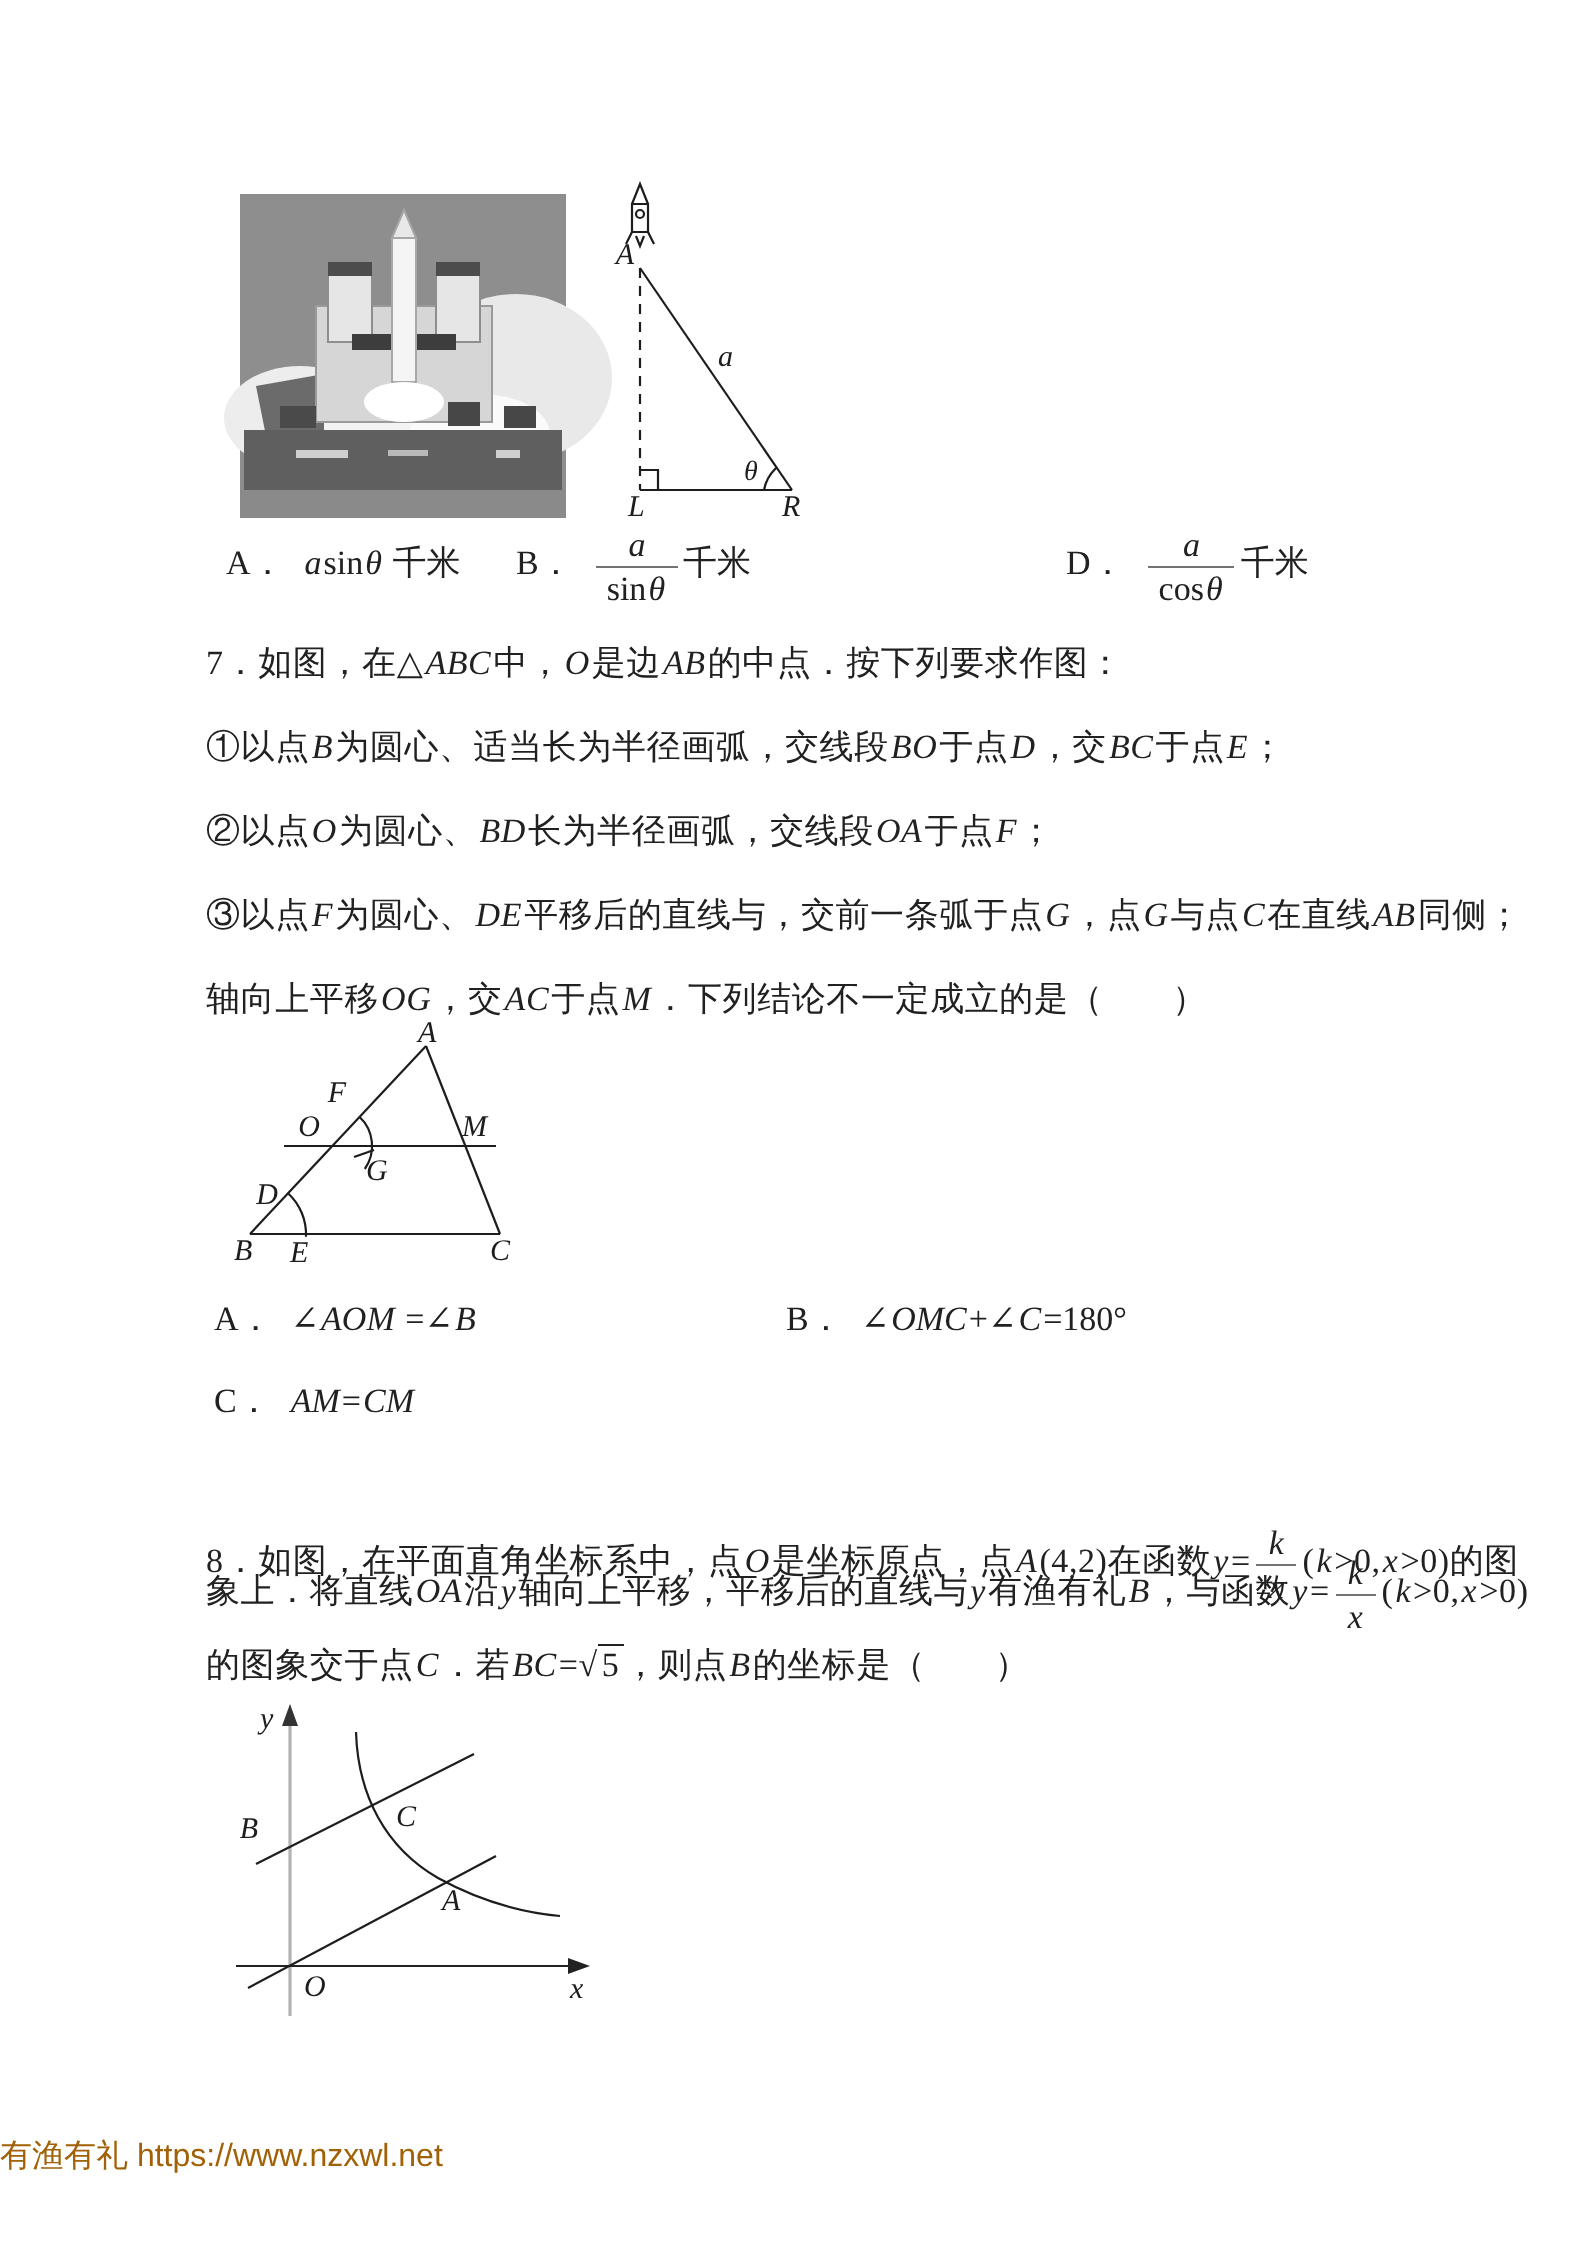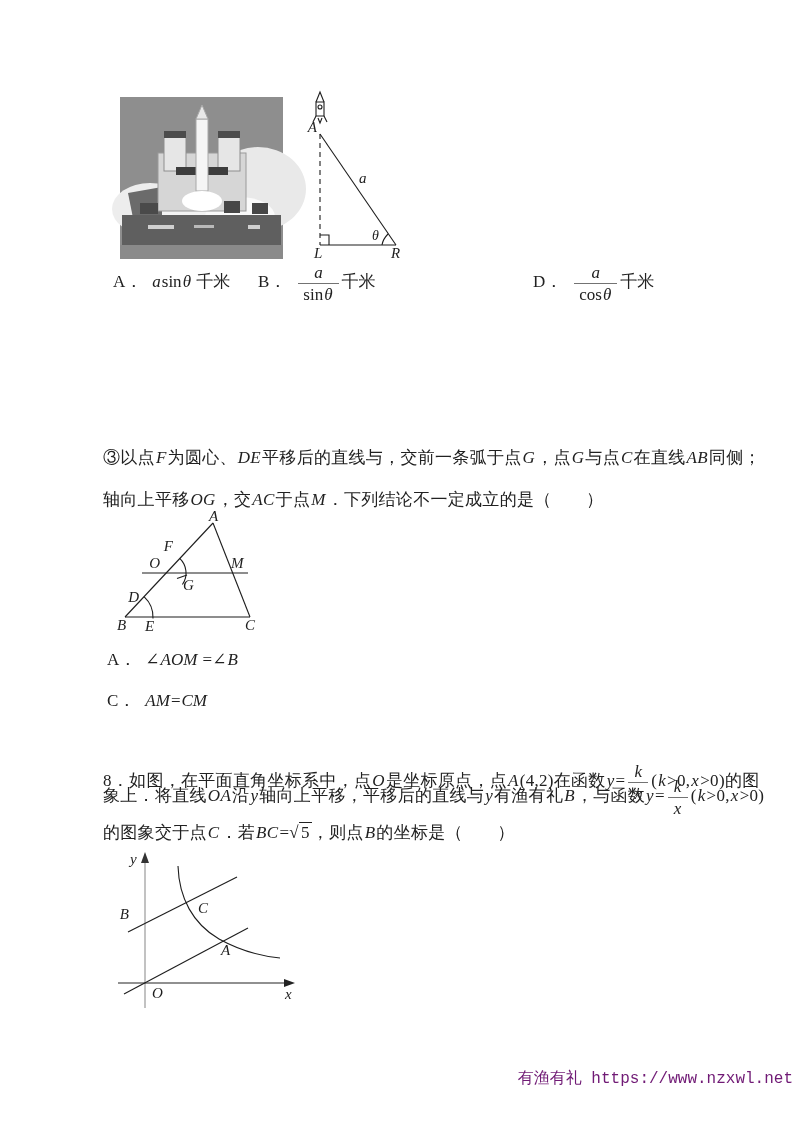--- a/index.html
+++ b/index.html
@@ -14,22 +14,22 @@
   .ifrac{display:inline-flex;flex-direction:column;align-items:center;vertical-align:middle;
          margin:0 3px;line-height:1.12;text-align:center;}
   .fnum{display:block;padding:0 5px 1px;}
   .fden{display:block;border-top:1px solid #737373;padding:1px 5px 0;}
   .sqrtw{display:inline-block;white-space:nowrap;}
   .radicand{border-top:1px solid #222;padding:0 2px;}
   svg{position:absolute;overflow:visible;}
   .lbl{font-family:"Liberation Serif","DejaVu Serif",serif;font-style:italic;font-size:15px;fill:#1d1d1d;}
   .lbl-sm{font-size:14px;}
   .stroke{stroke:#1d1d1d;stroke-width:1.1;fill:none;}
-  .footer{position:absolute;left:0;top:1068px;width:100%;text-align:right;
-          font-family:Liberation Mono, monospace;font-size:16px;color:#701a75;}
+  .footer{position:absolute;left:0;top:1068px;width:100%;text-align:left;
+          font-family:Liberation Sans, sans-serif;font-size:16px;color:#a16207;}
 </style>
 </head>
 <body>
 
 <div class="page">
 
   <svg class="abs" style="left:120px;top:97px" width="163" height="162" viewBox="0 0 163 162">
     <rect x="0" y="0" width="163" height="162" fill="#8e8e8e"></rect>
     <ellipse cx="138" cy="92" rx="48" ry="42" fill="#e9e9e9"></ellipse>
     <ellipse cx="30" cy="112" rx="38" ry="26" fill="#ededed"></ellipse>
@@ -84,20 +84,23 @@
           <span class="fden"><span>sin</span><span class="mi">θ</span></span>
         </span><span>千米</span></span>
   </div>
   <div class="opt tall" style="left:533px;top:260px">
     <span class="olabel">D．</span><span><span class="ifrac">
           <span class="fnum"><span class="mi">a</span></span>
           <span class="fden"><span>cos</span><span class="mi">θ</span></span>
         </span><span>千米</span></span>
   </div>
 
+  <div class="tline" style="left:103px;top:320px"><span>7．如图，在</span><span>△</span><span class="mi">ABC</span><span>中，</span><span class="mi">O</span><span>是边</span><span class="mi">AB</span><span>的中点．按下列要求作图：</span></div>
+  <div class="tline" style="left:103px;top:362px"><span>①以点</span><span class="mi">B</span><span>为圆心、适当长为半径画弧，交线段</span><span class="mi">BO</span><span>于点</span><span class="mi">D</span><span>，交</span><span class="mi">BC</span><span>于点</span><span class="mi">E</span><span>；</span></div>
+  <div class="tline" style="left:103px;top:404px"><span>②以点</span><span class="mi">O</span><span>为圆心、</span><span class="mi">BD</span><span>长为半径画弧，交线段</span><span class="mi">OA</span><span>于点</span><span class="mi">F</span><span>；</span></div>
   <div class="tline" style="left:103px;top:446px"><span>③以点</span><span class="mi">F</span><span>为圆心、</span><span class="mi">DE</span><span>平移后的直线与，交前一条弧于点</span><span class="mi">G</span><span>，点</span><span class="mi">G</span><span>与点</span><span class="mi">C</span><span>在直线</span><span class="mi">AB</span><span>同侧；</span></div>
   <div class="tline" style="left:103px;top:488px"><span>轴向上平移</span><span class="mi">OG</span><span>，交</span><span class="mi">AC</span><span>于点</span><span class="mi">M</span><span>．下列结论不一定成立的是（　　）</span></div>
 
   <svg class="abs" style="left:115px;top:512px" width="150" height="125" viewBox="0 0 150 125">
     <path class="stroke" d="M10,105 L98,11"></path>
     <path class="stroke" d="M10,105 L135,105"></path>
     <path class="stroke" d="M98,11 L135,105"></path>
     <path class="stroke" d="M27,61 L133,61"></path>
     <path class="stroke" d="M64.7,46.4 A20,20 0 0 1 67.4,72.5"></path>
     <path class="stroke" d="M62,66.5 L72,63"></path>
@@ -108,20 +111,23 @@
     <text class="lbl" x="45" y="56" text-anchor="end">O</text>
     <text class="lbl" x="58" y="39" text-anchor="end">F</text>
     <text class="lbl" x="24" y="90" text-anchor="end">D</text>
     <text class="lbl" x="30" y="119">E</text>
     <text class="lbl" x="68" y="78">G</text>
     <text class="lbl" x="116" y="56">M</text>
   </svg>
 
   <div class="opt" style="left:107px;top:648px;line-height:24px">
     <span class="olabel">A．</span><span><span>∠</span><span class="mi">AOM</span><span> =∠</span><span class="mi">B</span></span>
+  </div>
+  <div class="opt" style="left:393px;top:648px;line-height:24px">
+    <span class="olabel">B．</span><span><span>∠</span><span class="mi">OMC</span><span>+∠</span><span class="mi">C</span><span>=180°</span></span>
   </div>
   <div class="opt" style="left:107px;top:689px;line-height:24px">
     <span class="olabel">C．</span><span><span class="mi">AM</span><span>=</span><span class="mi">CM</span></span>
   </div>
 
   <div class="tline tall" style="left:103px;top:759px"><span>8．如图，在平面直角坐标系中，点</span><span class="mi">O</span><span>是坐标原点，点</span><span class="mi">A</span><span>(4,2)</span><span>在函数</span><span class="mi">y</span><span>=</span><span class="ifrac">
         <span class="fnum"><span class="mi">k</span></span>
         <span class="fden"><span class="mi">x</span></span>
       </span><span>(</span><span class="mi">k</span><span>&gt;0,</span><span class="mi">x</span><span>&gt;0)</span><span>的图</span></div>
   <div class="tline tall" style="left:103px;top:774px"><span>象上．将直线</span><span class="mi">OA</span><span>沿</span><span class="mi">y</span><span>轴向上平移，平移后的直线与</span><span class="mi">y</span><span>有渔有礼</span><span class="mi">B</span><span>，与函数</span><span class="mi">y</span><span>=</span><span class="ifrac">

